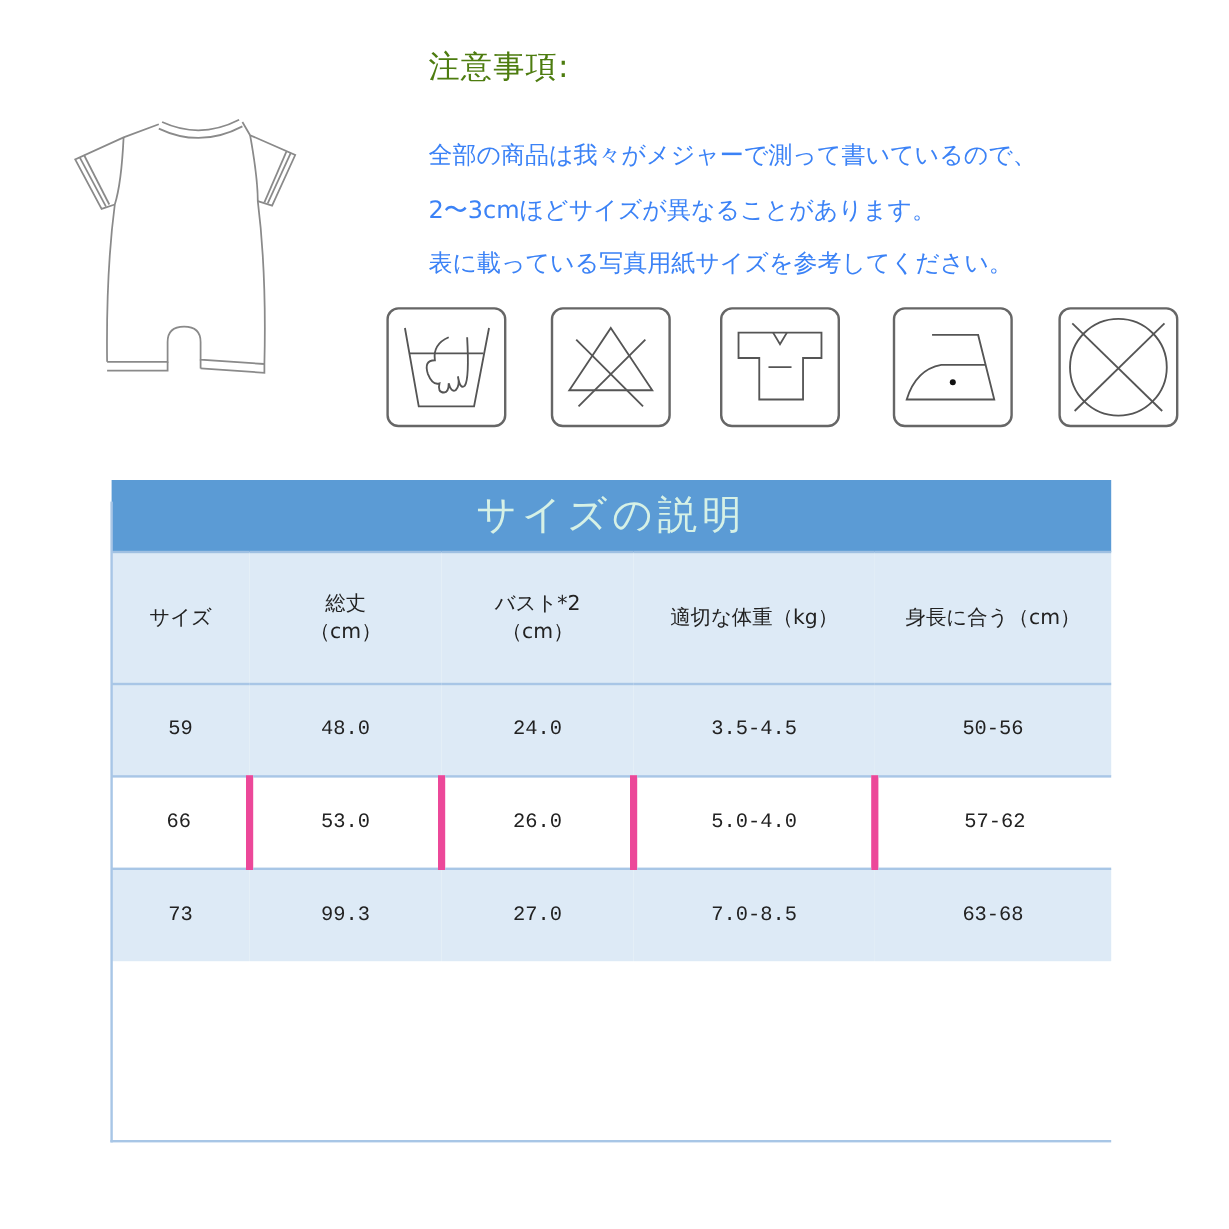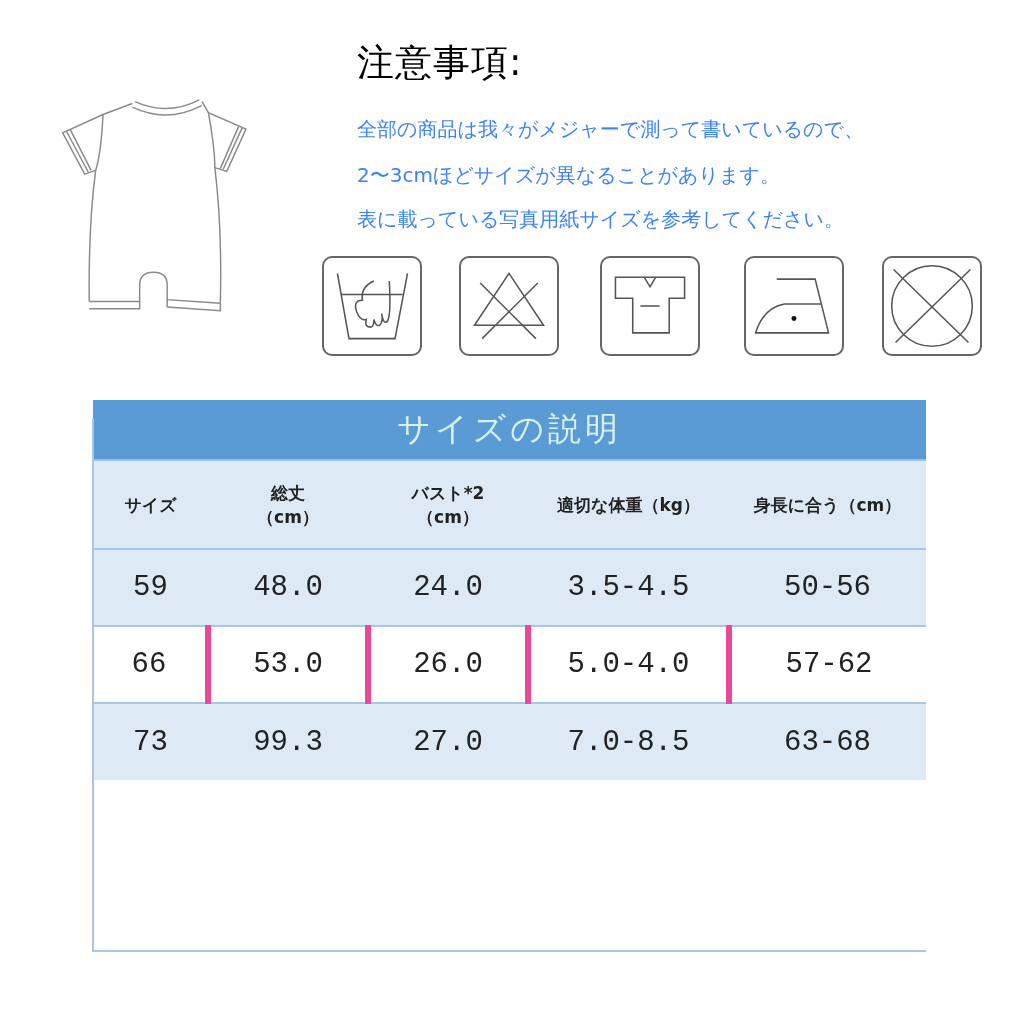--- a/index.html
+++ b/index.html
@@ -1,31 +1,31 @@
 <!DOCTYPE html>
 <html><head>
 <meta charset="utf-8">
 <style>
   html, body { margin:0; padding:0; background:#ffffff; }
   body { width:1024px; height:1024px; position:relative; overflow:hidden; font-family:"DejaVu Sans", sans-serif; color:#1a1a1a; }
   .romper { position:absolute; left:50px; left:48px; top:88px; width:220px; height:240px; }
-  .notice-title { position:absolute; left:357px; top:38px; font-size:37px; letter-spacing:1px; color:#000000; }
+  .notice-title { position:absolute; left:357px; top:38px; font-size:26px; letter-spacing:1px; color:#4d7c0f; }
   .notice-line { position:absolute; left:357px; font-size:20px; color:#3b82f6; white-space:nowrap; }
   .icon-box { position:absolute; top:256px; width:100px; height:100px; border:2px solid #666; border-radius:10px; box-sizing:border-box; background:#fff; }
   .icon-box svg { position:absolute; left:0; top:0; width:100%; height:100%; }
   .size-table { position:absolute; left:93px; top:400px; width:833px; border-collapse:collapse; }
   .title-row { height:60px; background:#5b9bd5; }
   .title-cell { text-align:center; font-family:"DejaVu Serif", serif; font-size:33px; color:#d6f1e6; letter-spacing:4px; }
-  .head-row { height:89px; background:#ddeaf6; border-top:2px solid #9fc0e2;font-weight:bold; }
+  .head-row { height:110px; background:#ddeaf6; border-top:2px solid #9fc0e2; }
   .head-cell { text-align:center; font-size:17px; color:#222; line-height:24px; font-family:"DejaVu Sans", sans-serif; }
   .row { height:77px; border-top:2px solid #a8c6e6; }
   .row.shaded { background:#ddeaf6; }
   .row.white { background:#ffffff; }
   .row.white td + td { border-left:6px solid #ec4899;text-align:center; }
-  .cell { text-align:center; font-family:"Liberation Mono", monospace; font-size:29px; color:#222; }
+  .cell { text-align:center; font-family:"Liberation Mono", monospace; font-size:17px; color:#222; }
   .table-wrap-border { position:absolute; left:92px; top:418px; width:834px; height:534px; border-left:2px solid #a8c6e6; border-bottom:2px solid #a8c6e6; box-sizing:border-box; pointer-events:none; }
 </style>
 </head>
 <body>
 
 <svg class="romper" viewBox="0 0 240 260" xmlns="http://www.w3.org/2000/svg">
   <g fill="none" stroke="#8a8a8a" stroke-width="1.6">
 
     <path d="M95 14 Q130 30 165 12"></path>
     <path d="M92 20 Q130 38 168 18"></path>

